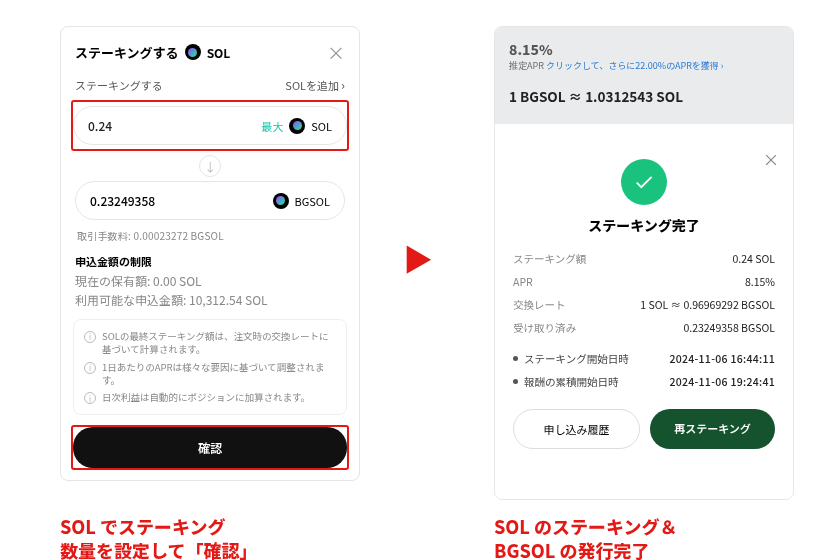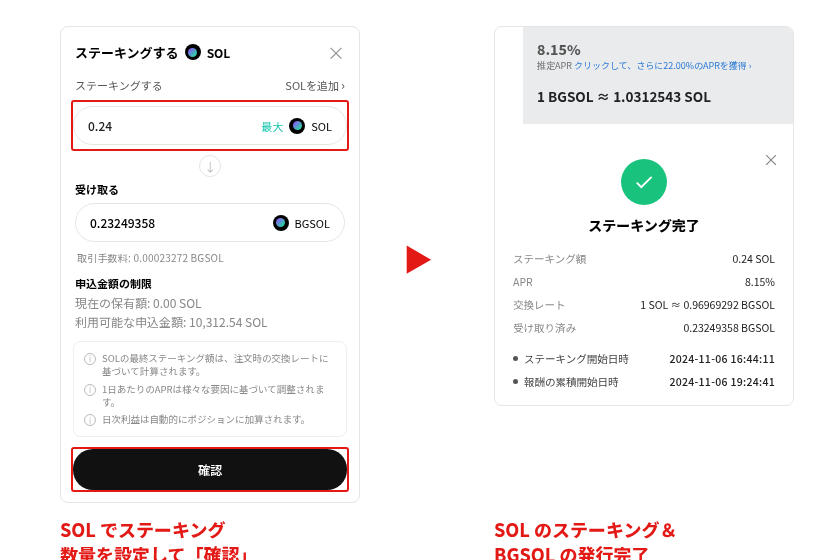--- a/index.html
+++ b/index.html
@@ -54,21 +54,21 @@
   .bul .v{ color:#222; font-weight:500; letter-spacing:.3px; font-variant-numeric: tabular-nums;}
   .btn-row{ display:flex; gap:10px; margin-top:16px; }
   .btn-o{ flex:1; border:1px solid #ddd; border-radius:22px; text-align:center; padding:11px 4px; font-size:11px; }
   .btn-f{ flex:1; background:#14532d; color:#fff; border-radius:22px; text-align:center; padding:11px 4px; font-size:11px; font-weight:600;}
 
   .arrow-mid { position:absolute; top:236px; left:403px; font-size:30px; color:#e31916; }
   .caption { color:#e31916; font-weight:800; font-size:18px; line-height:1.35; padding: 8px 0 0; }
   .cap-row { display:flex; justify-content:space-between; padding: 0 46px 0 60px; }
   .cap-row > div{ width:300px; }
 
-  .rbox { position: relative; height: 380px; padding-left: 28px; }
+  .rbox { position: relative; height: 474px; }
 </style>
 </head>
 <body>
 
 <div class="stage">
 
   <div class="phone">
     <div class="p-head">
       <div class="p-head-left">
         <span class="p-title">ステーキングする</span>
@@ -85,21 +85,20 @@
       <div class="input-pill">
         <span class="input-val">0.24</span>
         <span class="pill-right">
           <span class="max">最大</span>
           <span class="sol-icon"></span>
           <span>SOL</span>
         </span>
       </div>
     </div>
     <div class="swap-arrow">↓</div>
-    <div class="sect-label">受け取る</div>
     <div style="padding:0 14px;">
       <div class="input-pill">
         <span class="input-val dim">0.23249358</span>
         <span class="pill-right">
           <span class="sol-icon"></span>
           <span>BGSOL</span>
         </span>
       </div>
     </div>
     <div class="note">取引手数料: 0.00023272 BGSOL</div>

